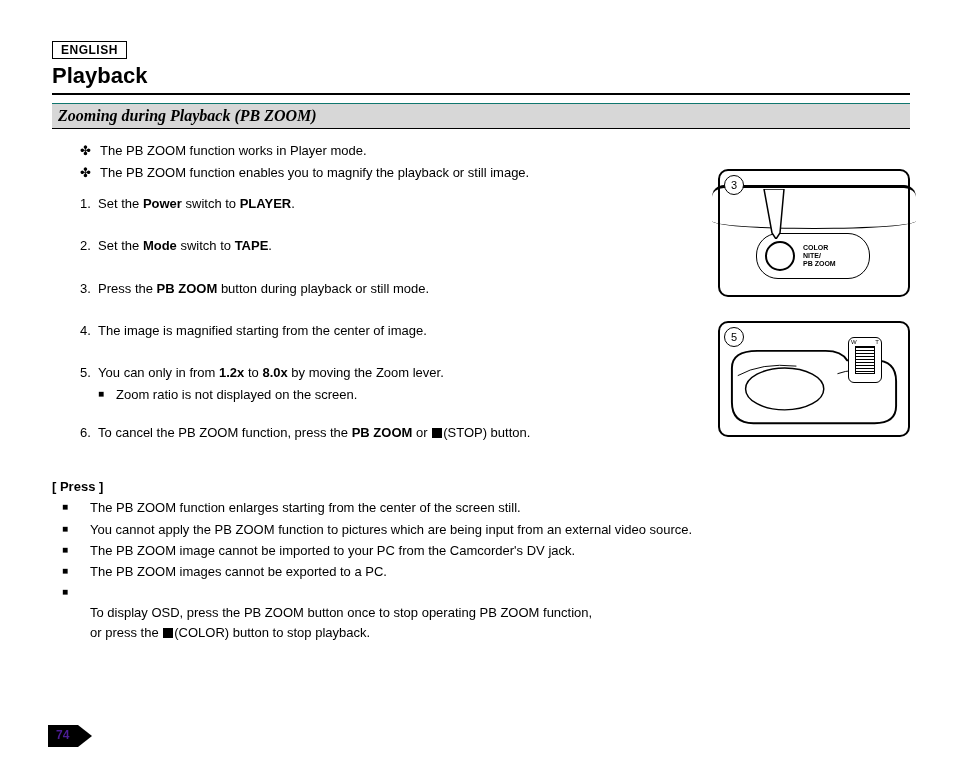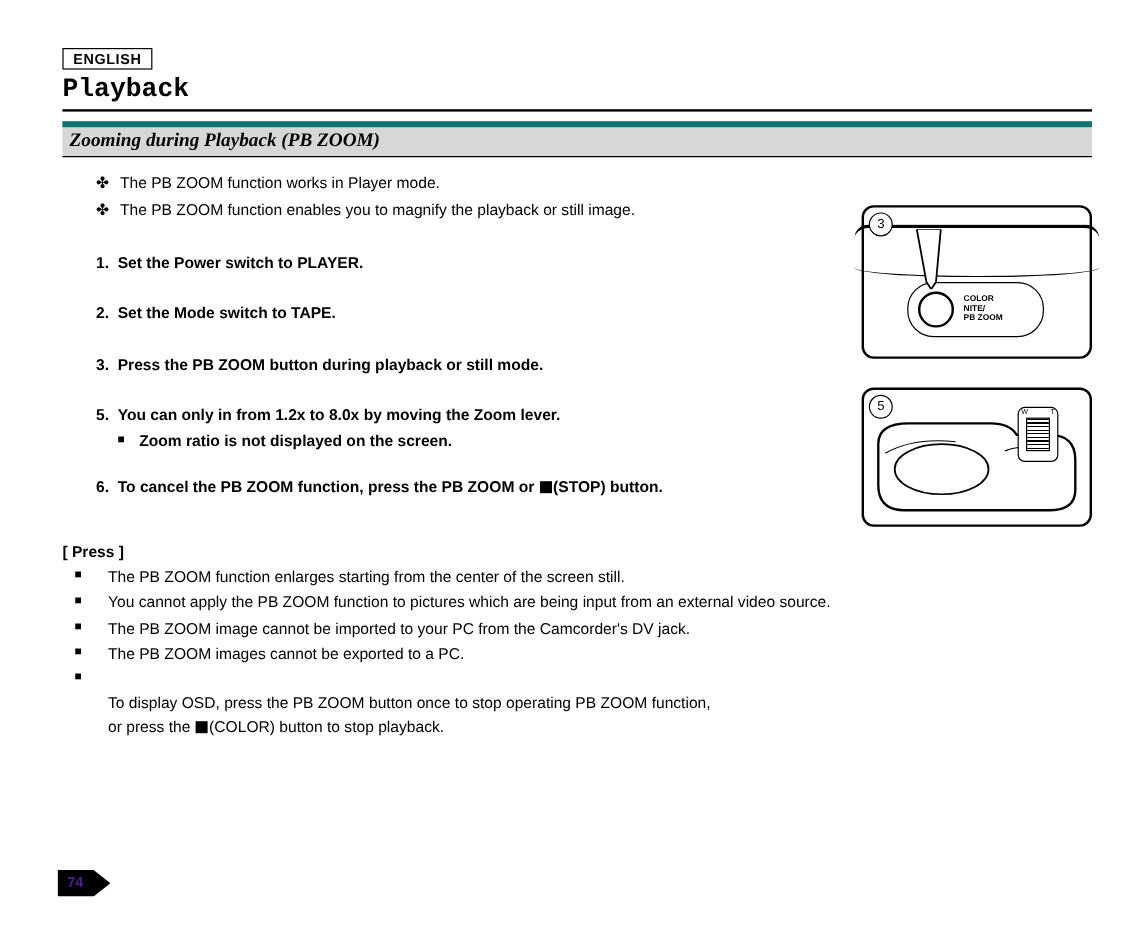--- a/index.html
+++ b/index.html
@@ -23,25 +23,24 @@
     font-size: 12px;
     font-weight: bold;
     letter-spacing: 0.5px;
   }
   .title {
     font-size: 22px;
     font-weight: bold;
     margin: 4px 0 0 0;
     border-bottom: 2px solid #000;
     padding-bottom: 4px;
-    font-family: Liberation Mono, monospace;
   }
   .section-bar {
     background: #d7d7d7;
-    border-top: 5px solid #0f766e;
+    border-top: 1px solid #0f766e;
     border-bottom: 1px solid #000;
     font-style: italic;
     font-family: Georgia, 'Times New Roman', serif;
     font-weight: bold;
     font-size: 16px;
     padding: 3px 6px;
     margin-top: 8px;
   }
   .content {
     display: flex;
@@ -58,23 +57,22 @@
   }
   .intro .row {
     display: flex;
     margin: 2px 0;
   }
   .intro .bullet {
     width: 20px;
     flex-shrink: 0;
   }
   .steps {
-    margin-top: 24px;
+    margin-top: 11px;
     margin-left: 28px;
-    font-weight: bold;
   }
   .step {
     margin-bottom: 22px;
   }
   .step .sub {
     display: flex;
     margin-left: 18px;
     margin-top: 2px;
   }
   .step .sub .sq {
@@ -283,20 +281,23 @@
 
       <div class="steps">
         <div class="step">
           1.&nbsp;&nbsp;<span>Set the </span><b>Power</b><span> switch to </span><b>PLAYER</b><span>.</span>
         </div>
         <div class="step">
           2.&nbsp;&nbsp;<span>Set the </span><b>Mode</b><span> switch to </span><b>TAPE</b><span>.</span>
         </div>
         <div class="step">
           3.&nbsp;&nbsp;<span>Press the </span><b>PB ZOOM</b><span> button during playback or still mode.</span>
+        </div>
+        <div class="step">
+          4.&nbsp;&nbsp;<span>The image is magnified starting from the center of image.</span>
         </div>
         <div class="step" style="margin-bottom:4px;">
           5.&nbsp;&nbsp;<span>You can only in from </span><b>1.2x</b><span> to </span><b>8.0x</b><span> by moving the Zoom lever.</span>
           <div class="sub">
             <span class="sq">■</span>
             <span>Zoom ratio is not displayed on the screen.</span>
           </div>
         </div>
         <div class="step" style="margin-top:18px;">
           6.&nbsp;&nbsp;<span>To cancel the PB ZOOM function, press the </span><b>PB ZOOM</b><span> or  </span><span class="stop-icon"></span><span>(STOP) button.</span>

